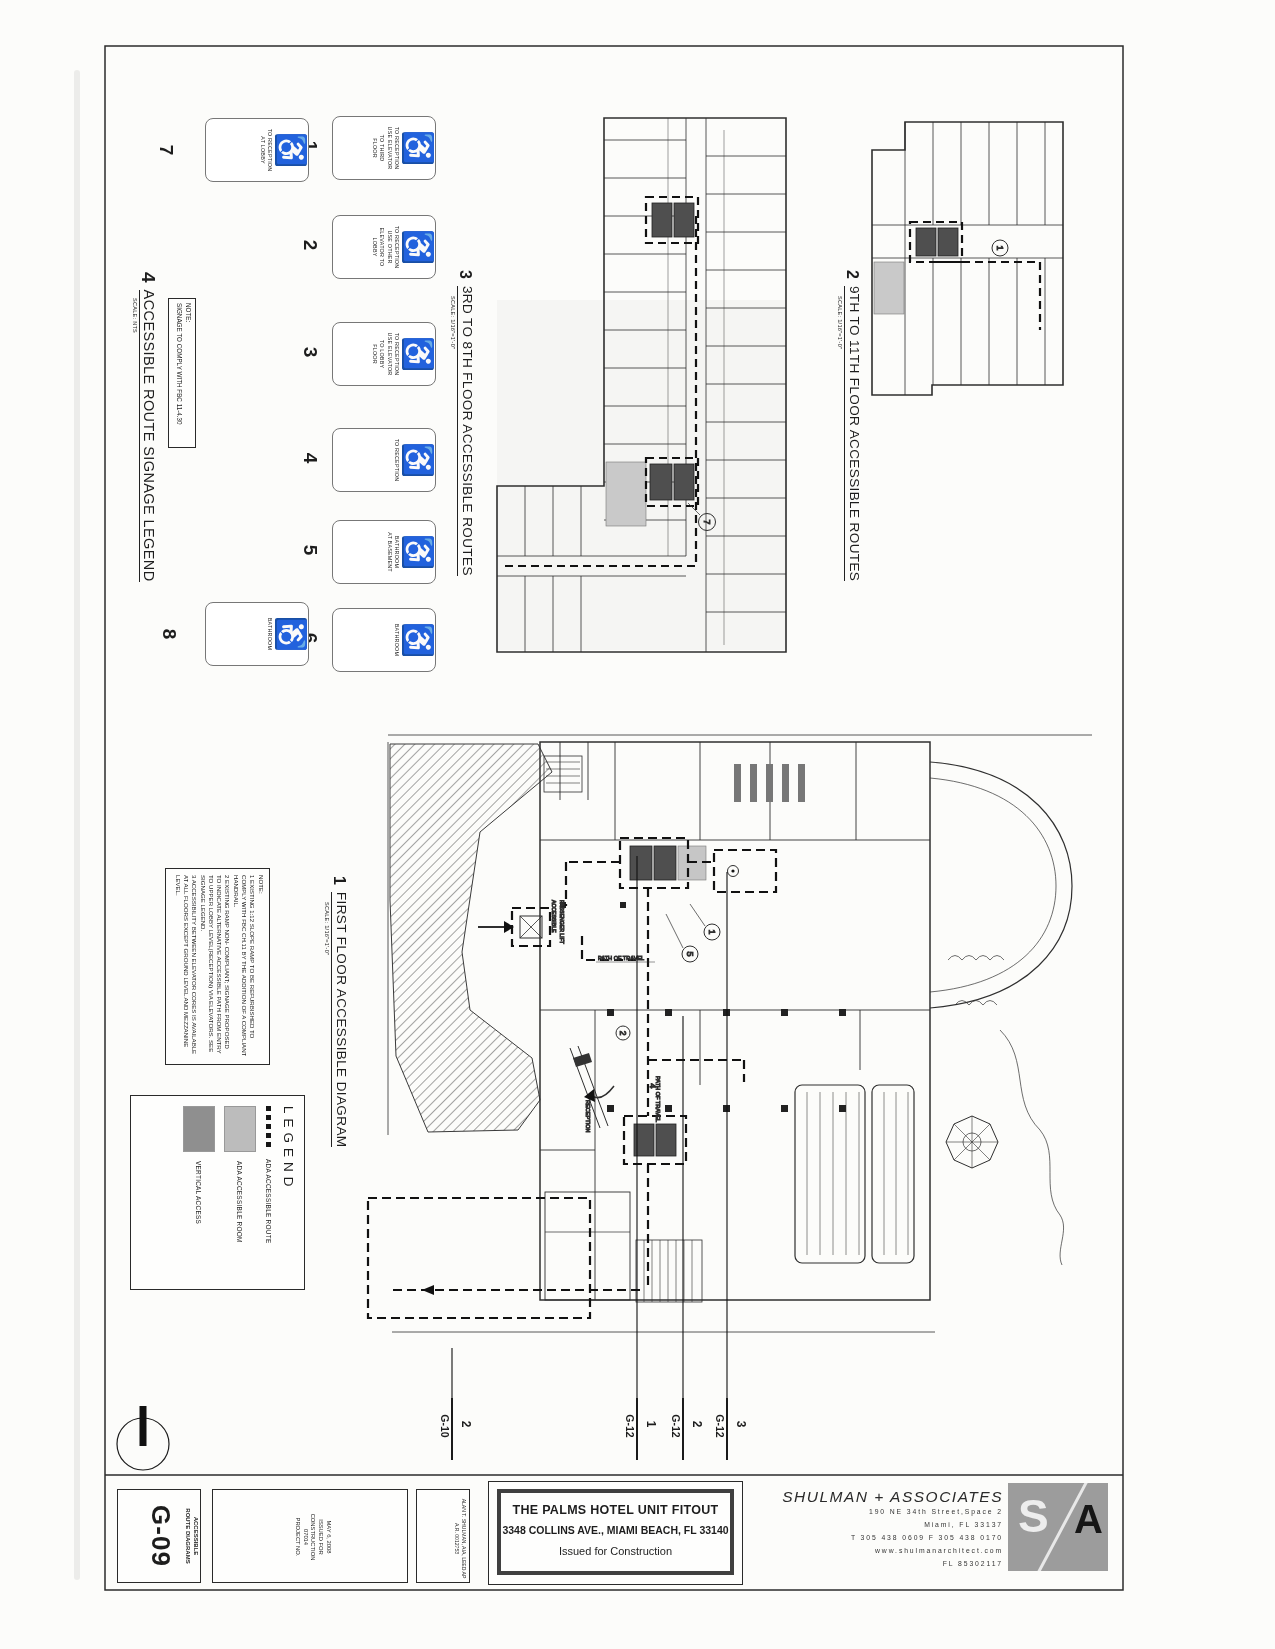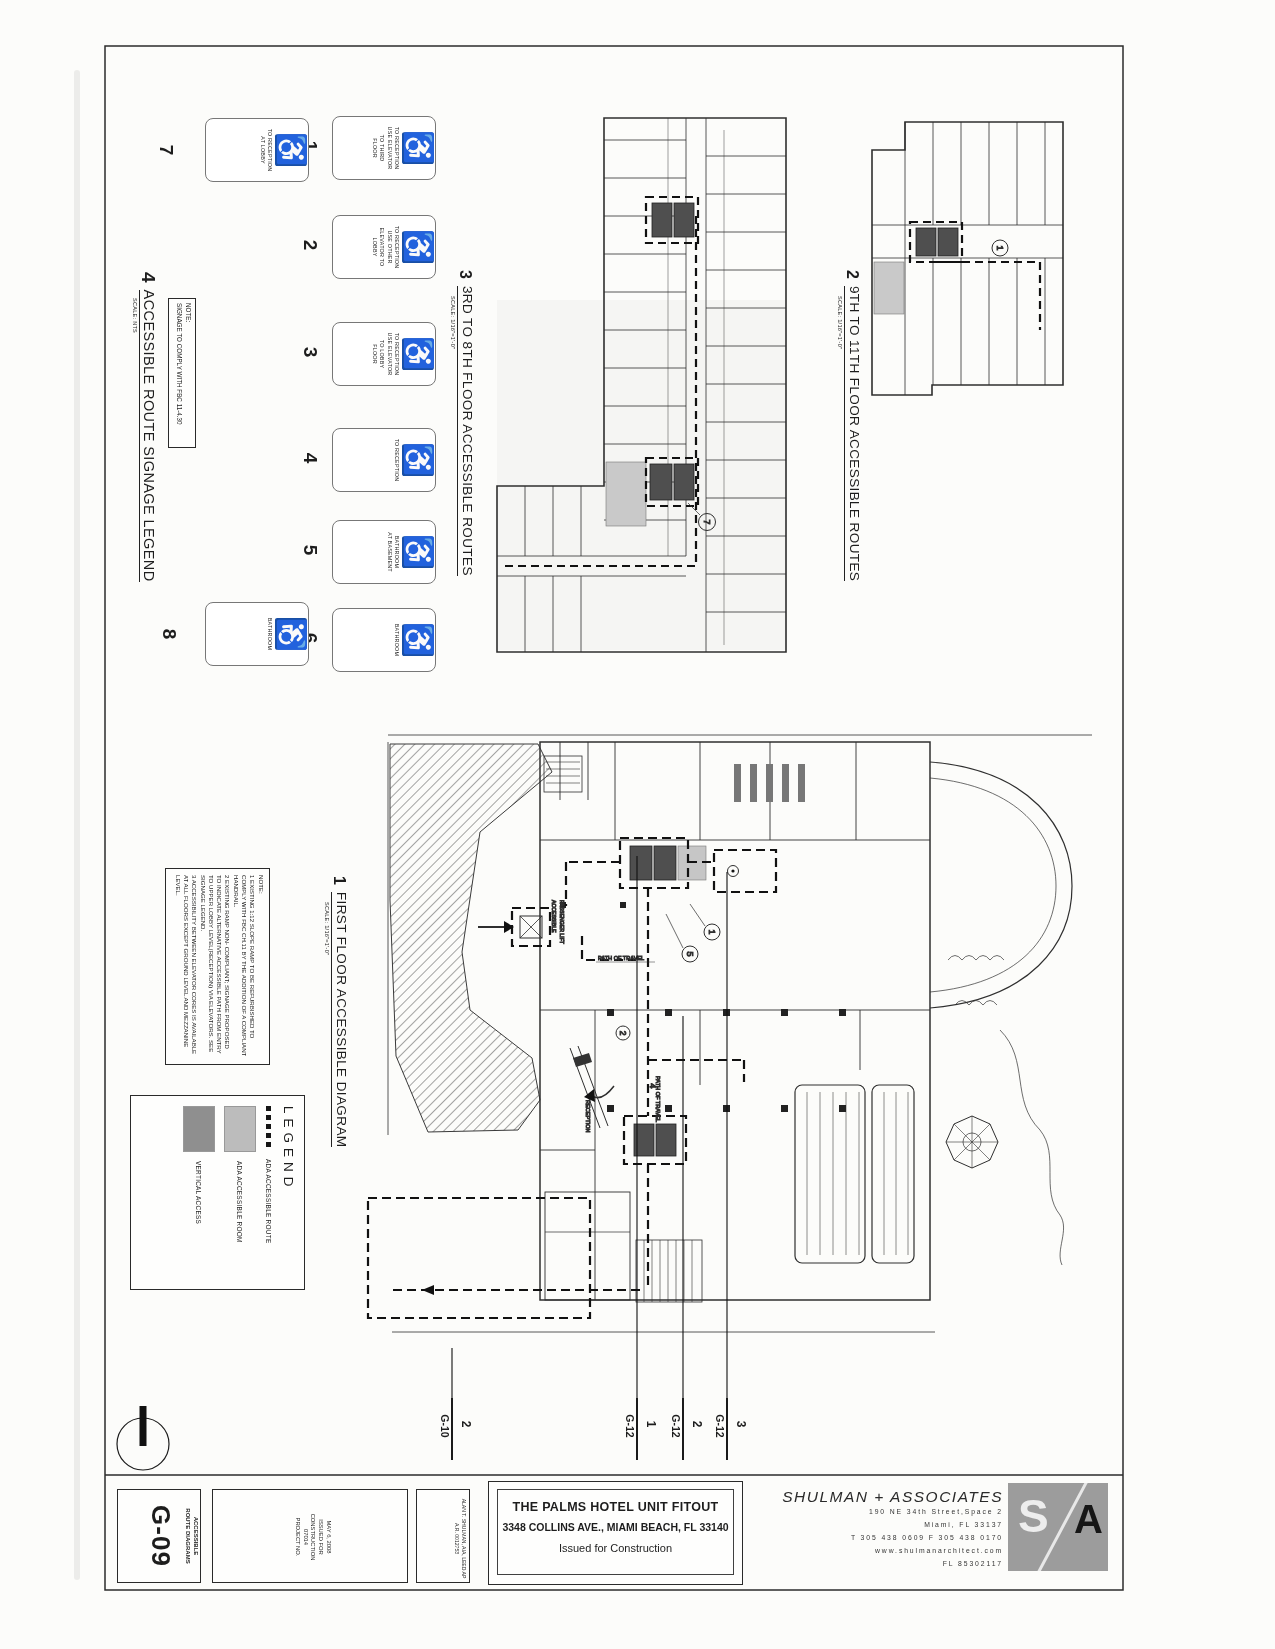--- a/index.html
+++ b/index.html
@@ -372,21 +372,21 @@
   <div>PROJECT NO.</div>
 </div>
 
 <div class="abs box" style="left:416px;top:1489px;width:54px;height:94px;"></div>
 <div class="rot reg" style="left:467px;top:1496px;width:85px;height:26px;">
   <div>ALAN T. SHULMAN, AIA, LEED AP</div>
   <div>A.R. 0012753</div>
 </div>
 
 <div class="abs box" style="left:488px;top:1481px;width:255px;height:104px;">
-  <div class="proj" style="border:1px solid #404040;margin:7px 8px;height:86px;box-sizing:border-box;">
+  <div class="proj" style="border:4px solid #404040;margin:7px 8px;height:86px;box-sizing:border-box;">
     <div class="pn">THE PALMS HOTEL UNIT FITOUT</div>
     <div class="pa">3348 COLLINS AVE., MIAMI BEACH, FL 33140</div>
     <div class="ps">Issued for Construction</div>
   </div>
 </div>
 
 <div class="abs firm" style="left:758px;top:1488px;width:245px;">
   <div class="fn">SHULMAN + ASSOCIATES</div>
   <div class="fl">190 NE 34th Street,Space 2</div>
   <div class="fl">Miami, FL 33137</div>

